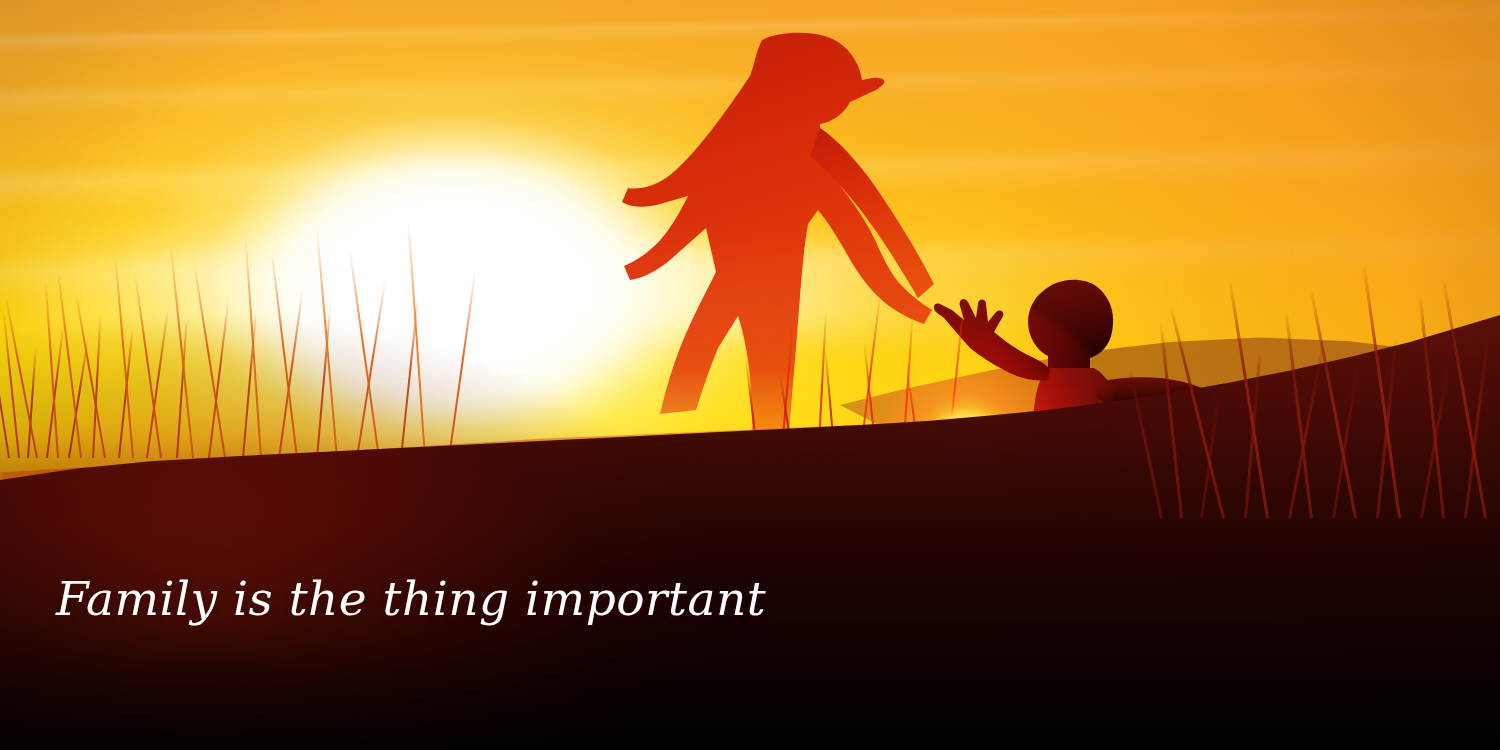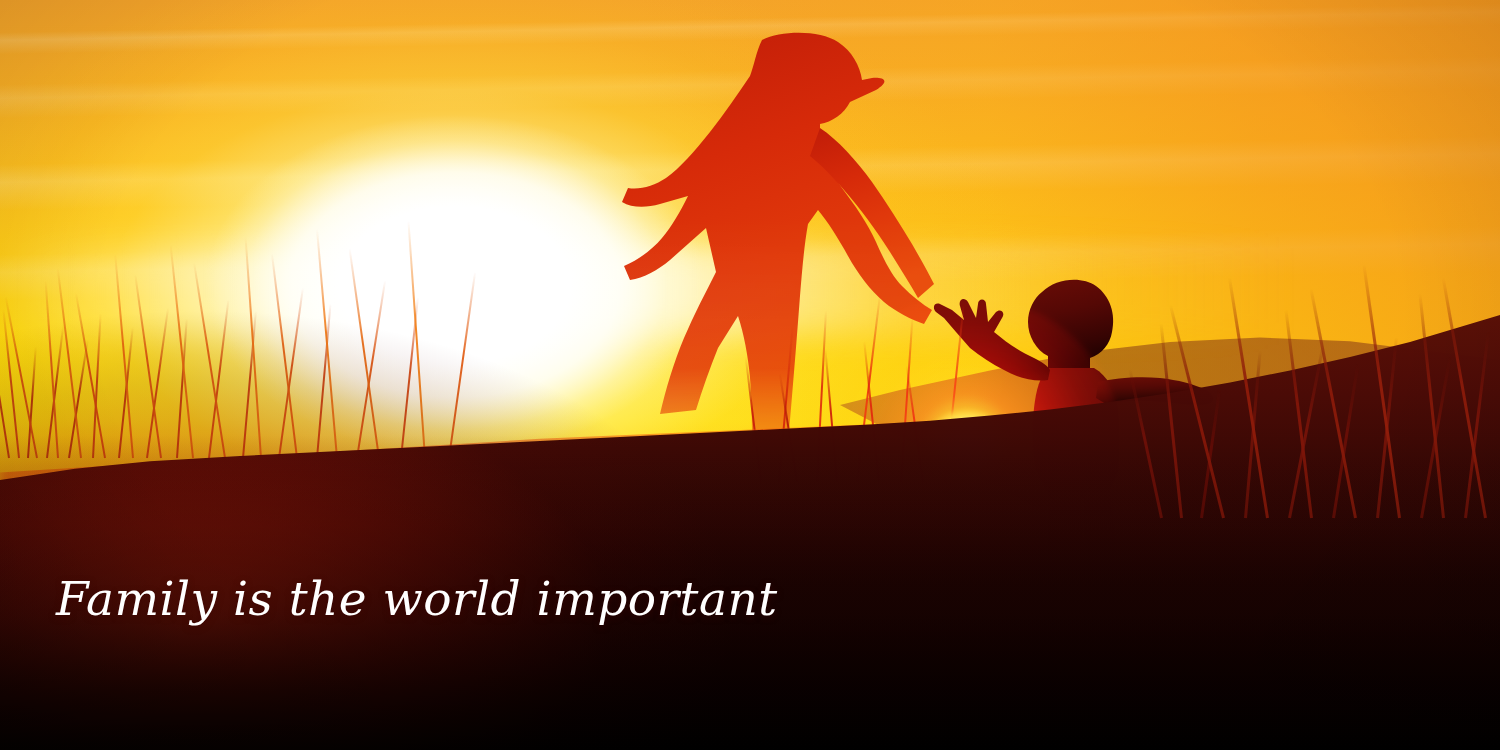--- a/index.html
+++ b/index.html
@@ -499,16 +499,16 @@
       <div class="blade" style="left: 1442px; height: 226px; bottom: 232px; transform: rotate(-6deg); width: 3px; background: linear-gradient(to top, rgb(133, 24, 9) 0%, rgb(133, 24, 9) 55%, rgba(0, 0, 0, 0) 100%); opacity: 0.95; filter: blur(0.5px);"></div>
       <div class="blade" style="left: 1464px; height: 188px; bottom: 232px; transform: rotate(7deg); width: 3px; background: linear-gradient(to top, rgb(122, 20, 9) 0%, rgb(122, 20, 9) 55%, rgba(0, 0, 0, 0) 100%); opacity: 0.95; filter: blur(0.5px);"></div>
       <div class="blade" style="left: 1484px; height: 244px; bottom: 232px; transform: rotate(-10deg); width: 3px; background: linear-gradient(to top, rgb(142, 27, 10) 0%, rgb(142, 27, 10) 55%, rgba(0, 0, 0, 0) 100%); opacity: 0.95; filter: blur(0.5px);"></div>
     </div>
 
   <div class="layer left-warm"></div>
   <div class="layer bottom-dark"></div>
   <div class="layer vignette"></div>
 
   <div class="caption">
-    <span class="line">Family is the world important</span>
+    <span class="line">Family is the thing important</span>
   </div>
 
 </div>
 
 </body></html>

